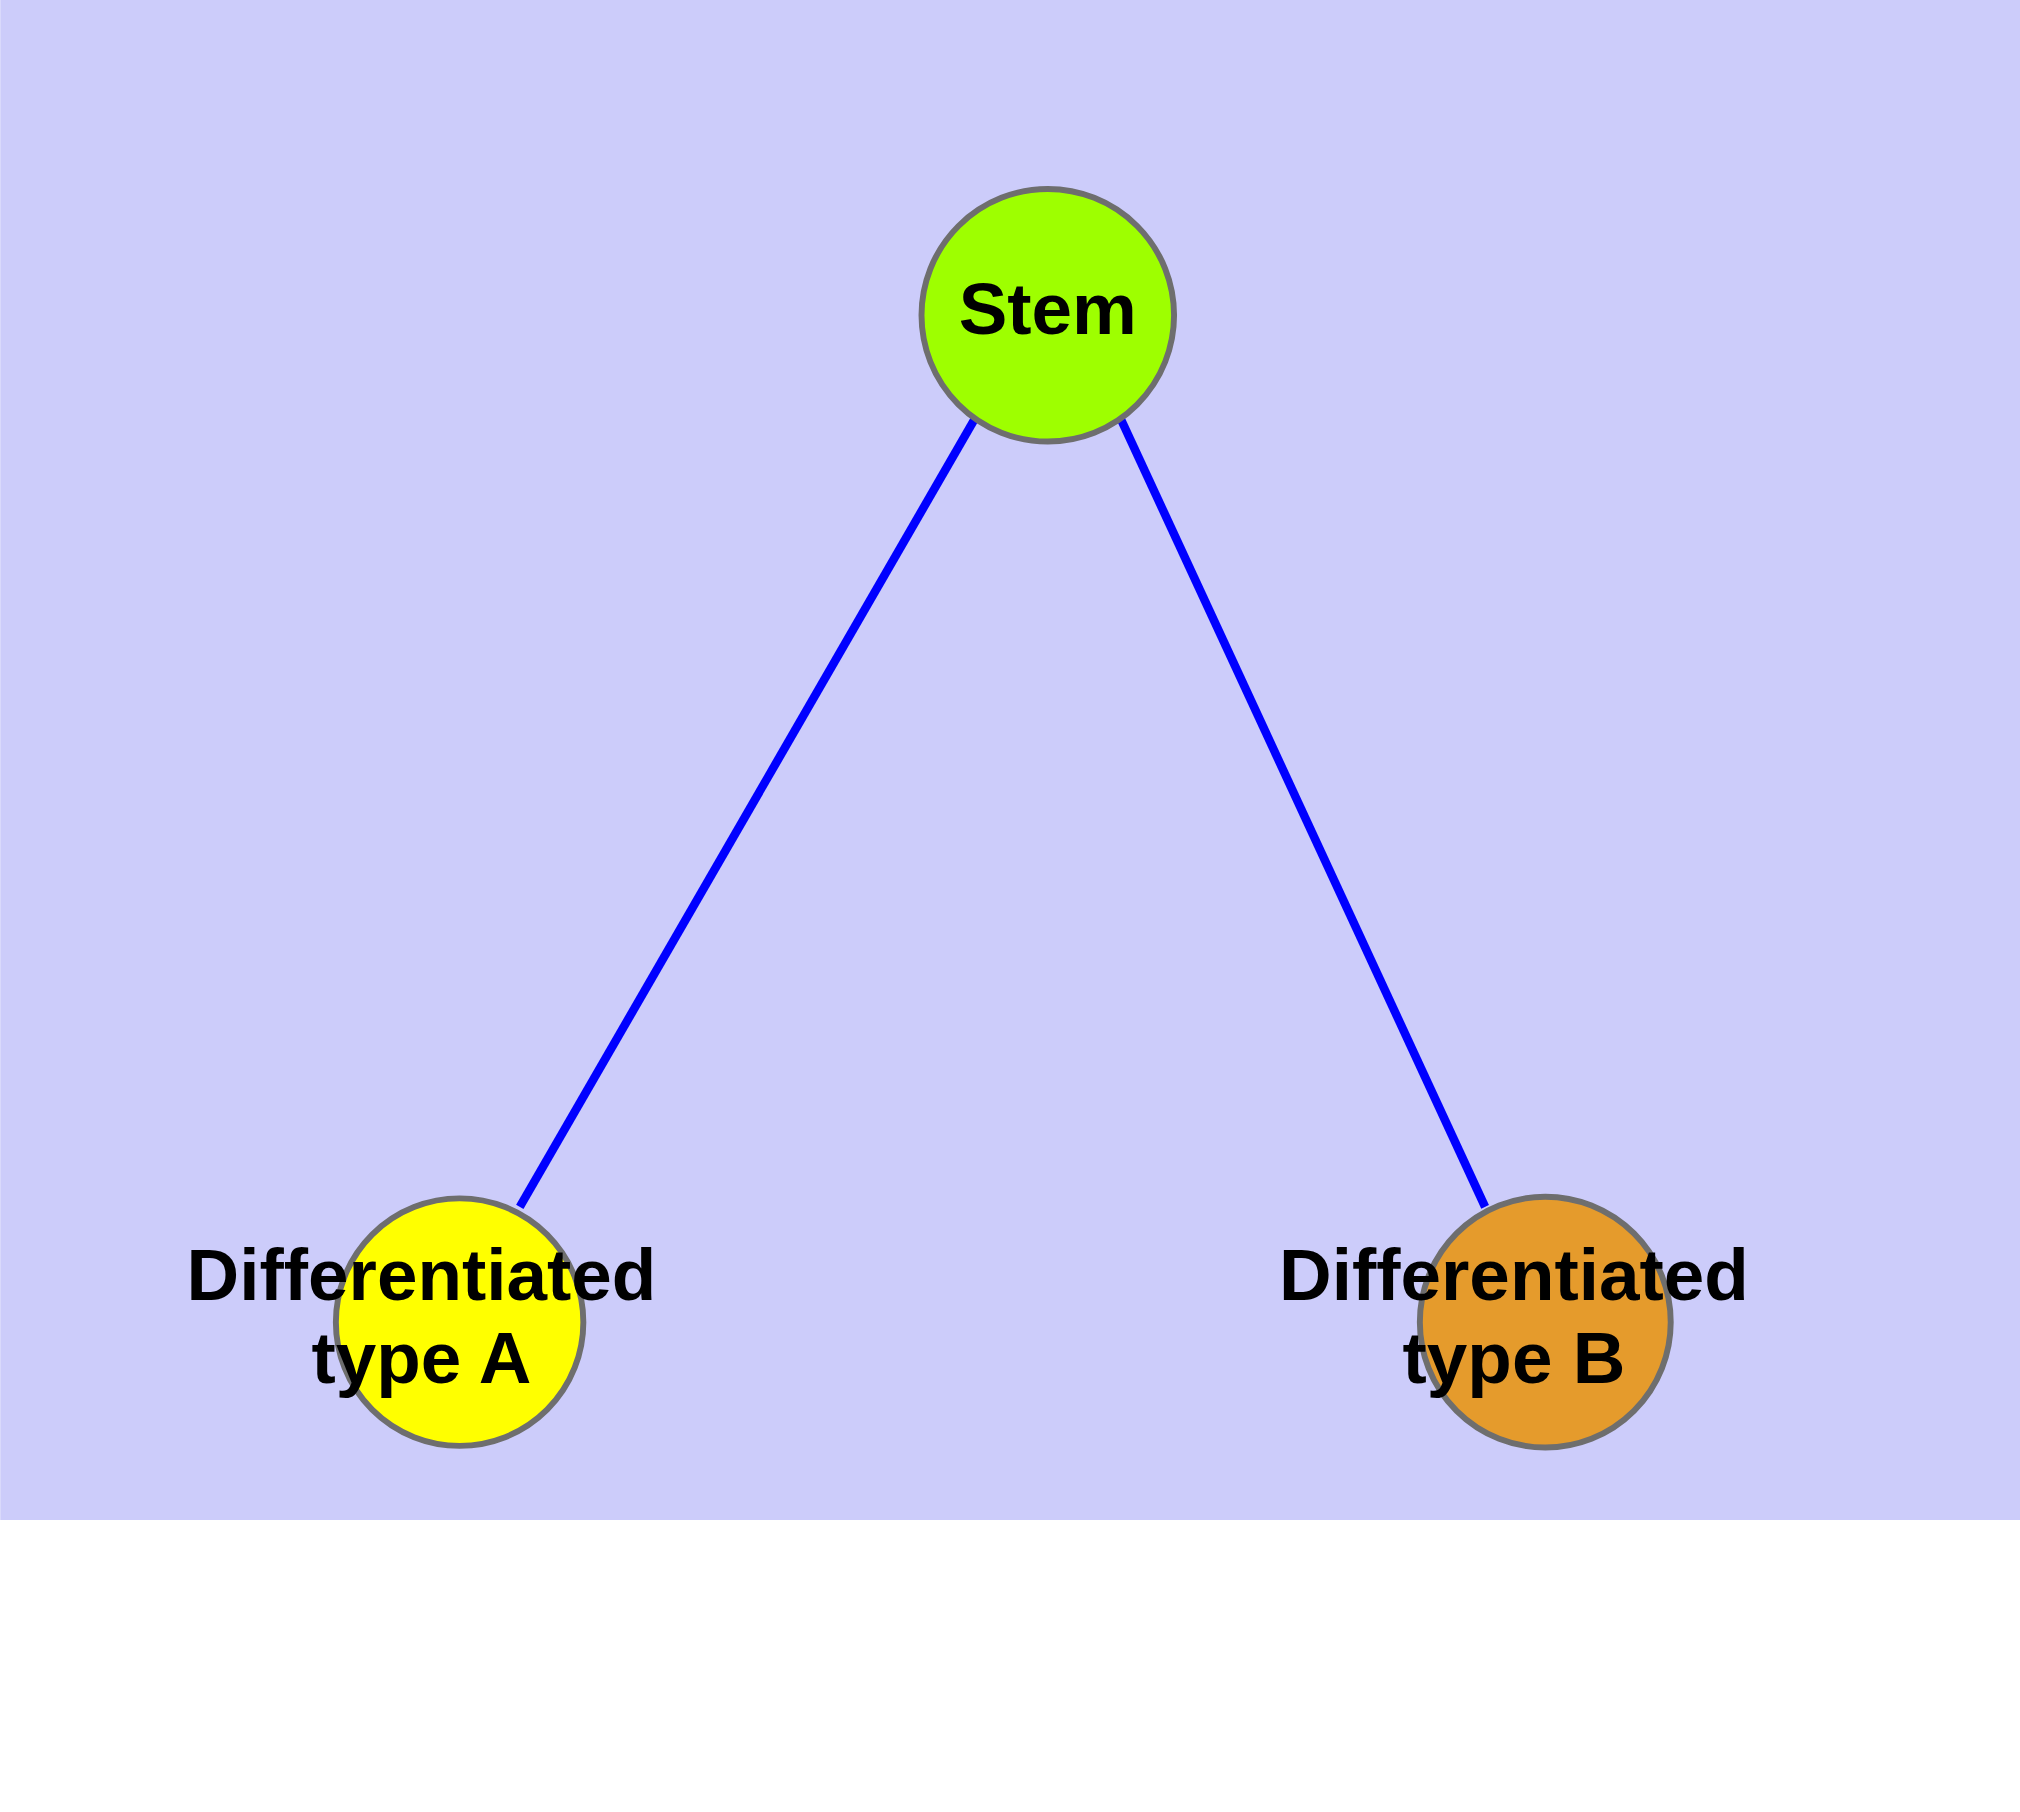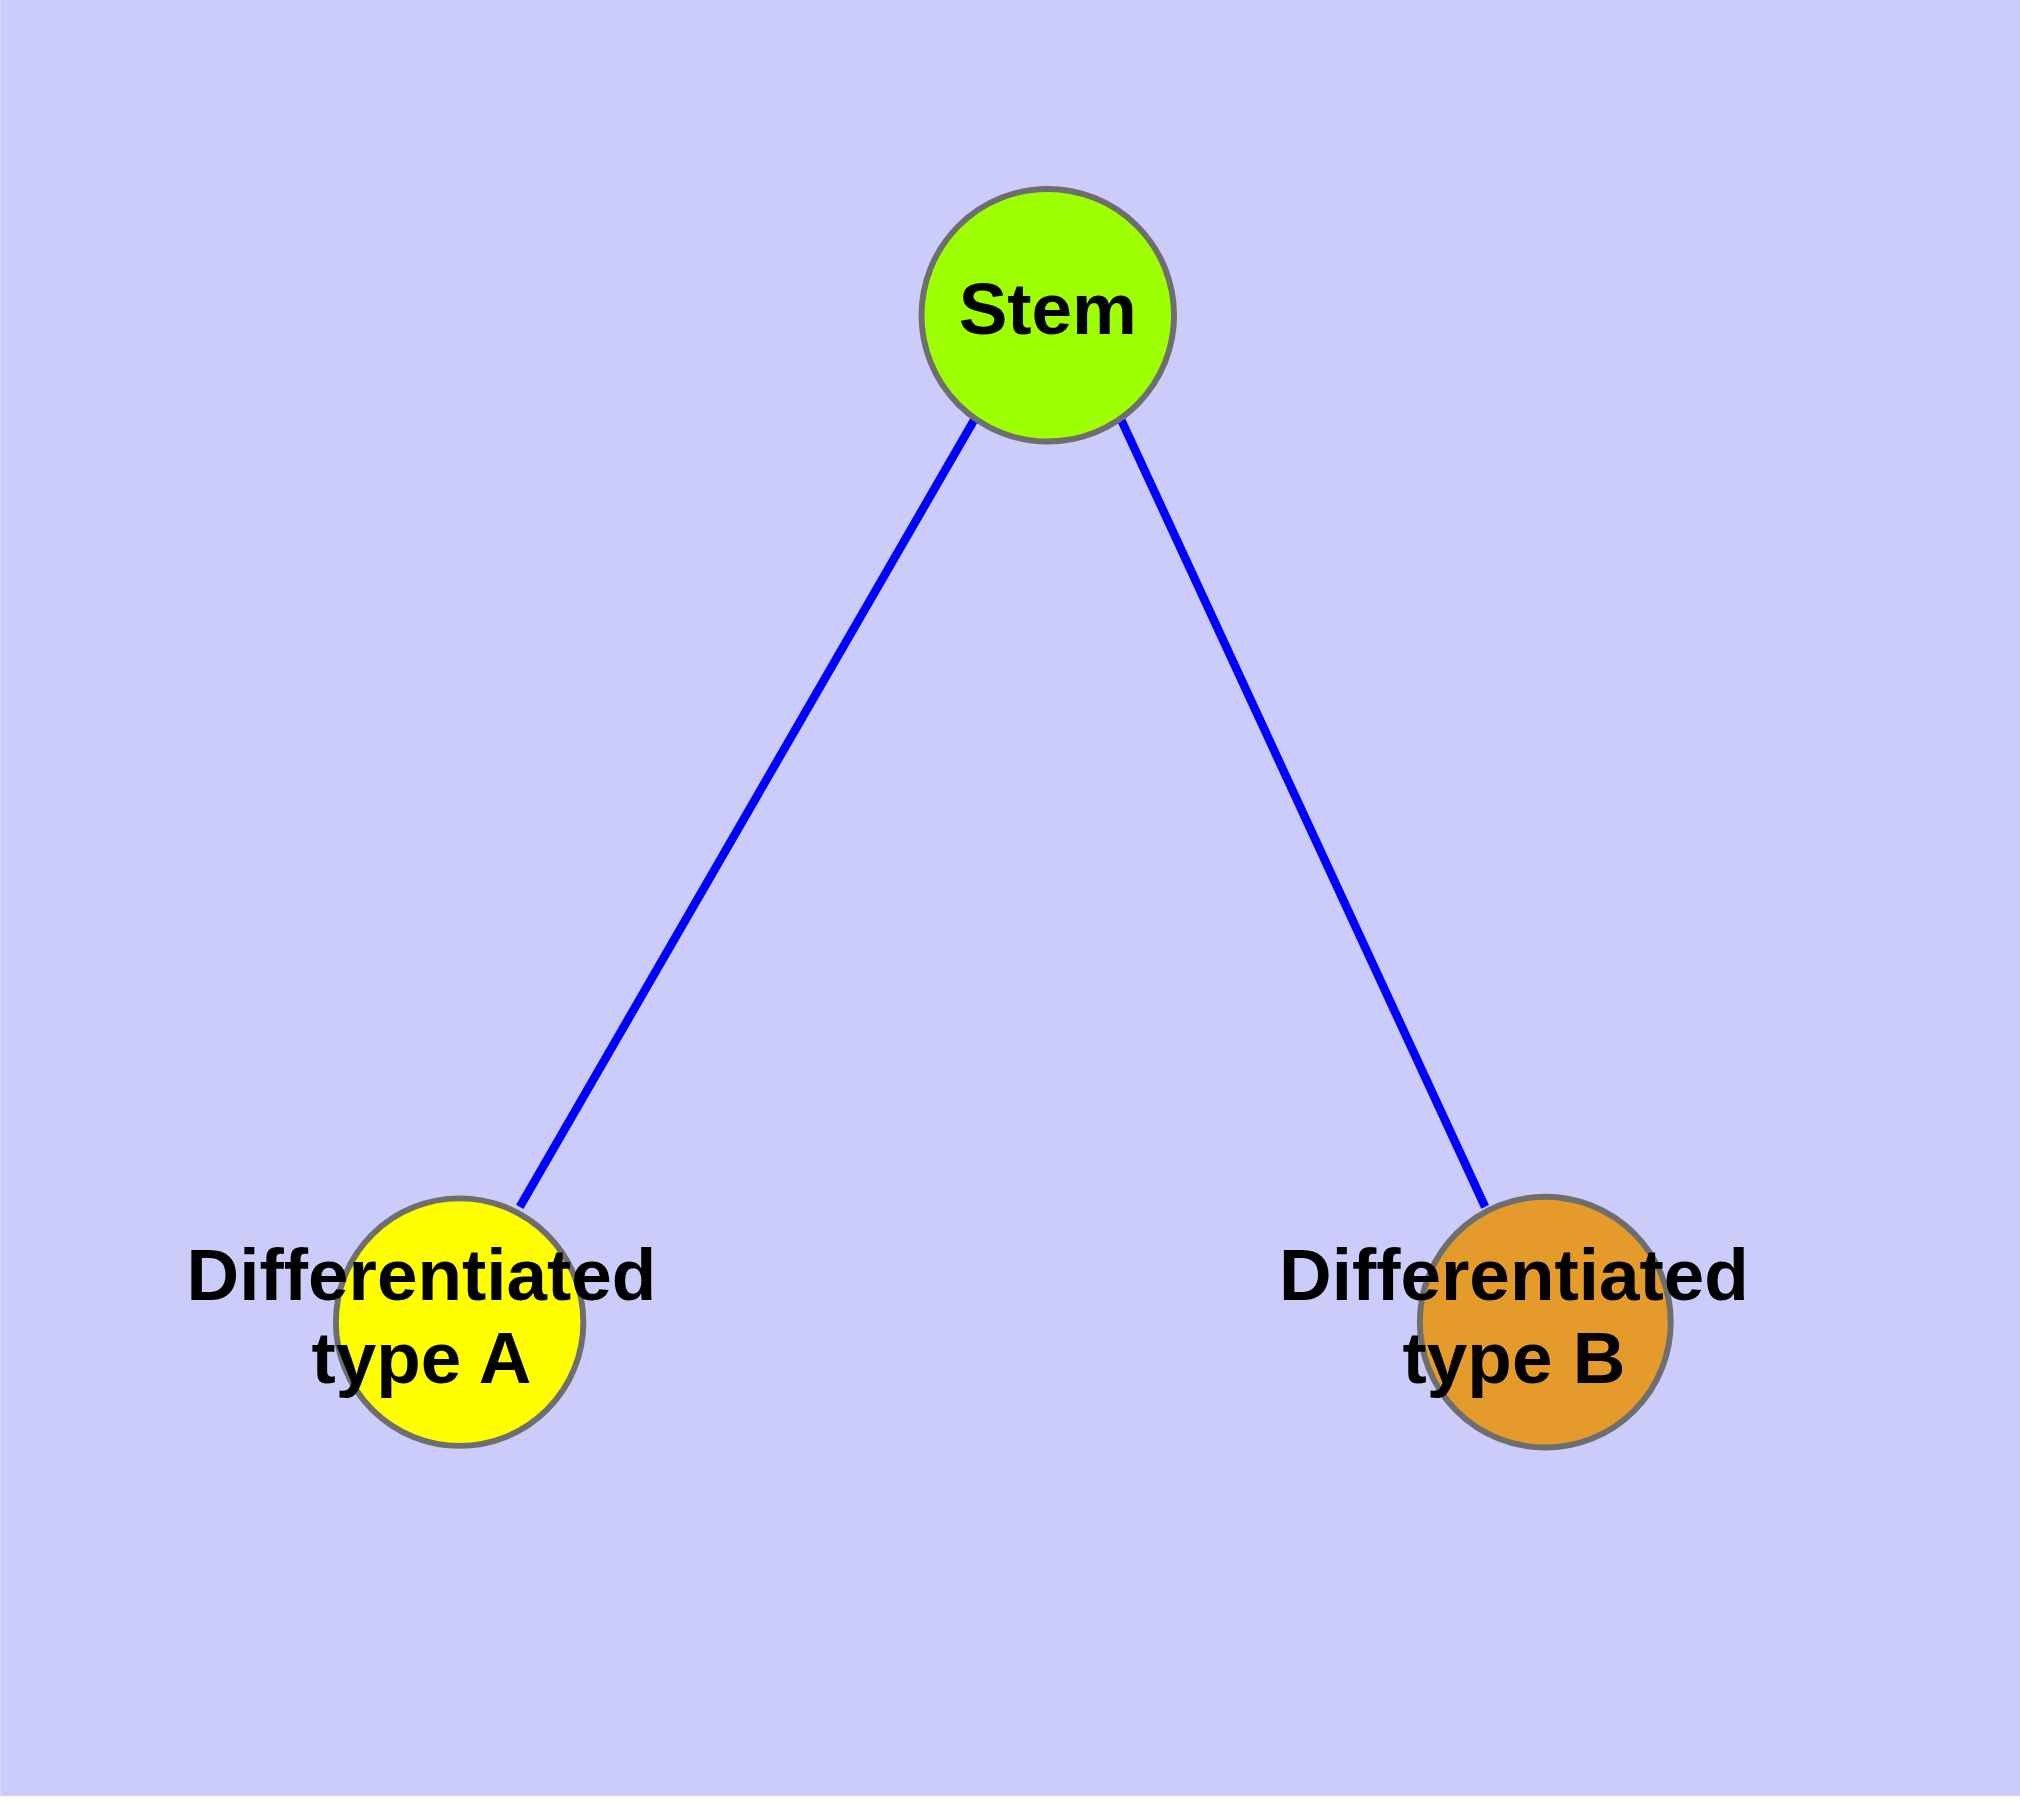--- a/index.html
+++ b/index.html
@@ -27,21 +27,21 @@
     font-weight: bold;
     fill: #000000;
     text-anchor: middle;
     dominant-baseline: middle;
   }
   .node-label-lg { font-size: 86px; }
 </style>
 </head>
 <body>
 
-<div id="canvas" style="width: 2021px; height: 1796px;">
+<div id="canvas" style="width: 2021px; height: 1520px;">
   <svg id="graph-svg" viewBox="0 0 2384 2138" xmlns="http://www.w3.org/2000/svg">
 
     <rect id="bg-rect" x="0" y="0" width="2384" height="2138" fill="#ccccfa"></rect>
 
     <g id="edges-group">
         <line x1="1150" y1="494" x2="613" y2="1424" stroke="#0000ff" stroke-width="10" stroke-linecap="butt"></line>
         <line x1="1322" y1="494" x2="1752" y2="1424" stroke="#0000ff" stroke-width="10" stroke-linecap="butt"></line>
       </g>
     <g id="nodes-group">
         <circle cx="1236" cy="372" r="149" fill="#9eff00" stroke="#6e6e6e" stroke-width="7"></circle>

